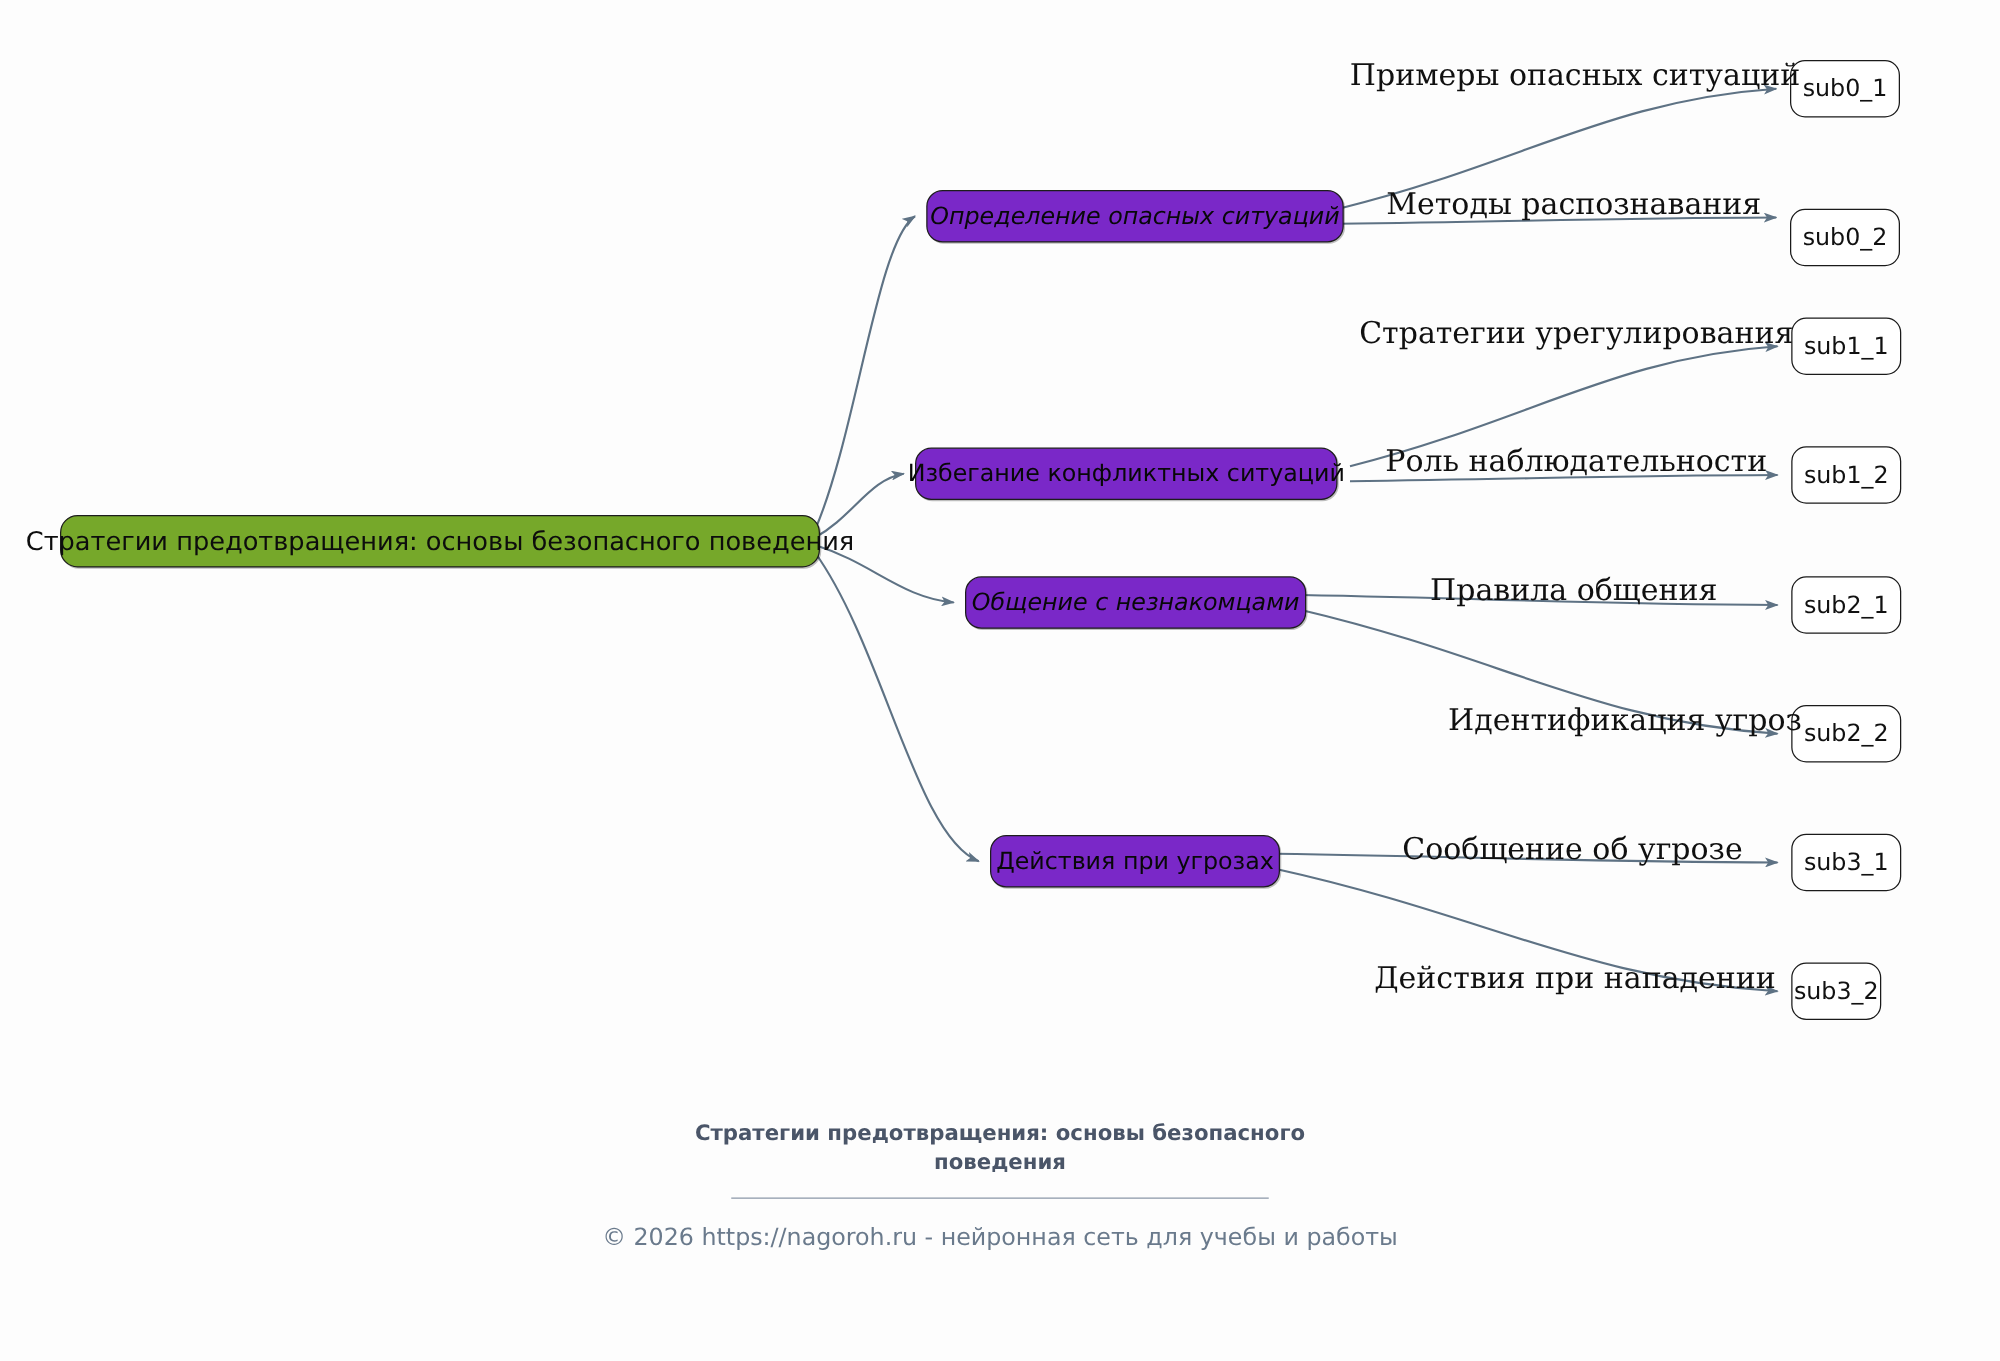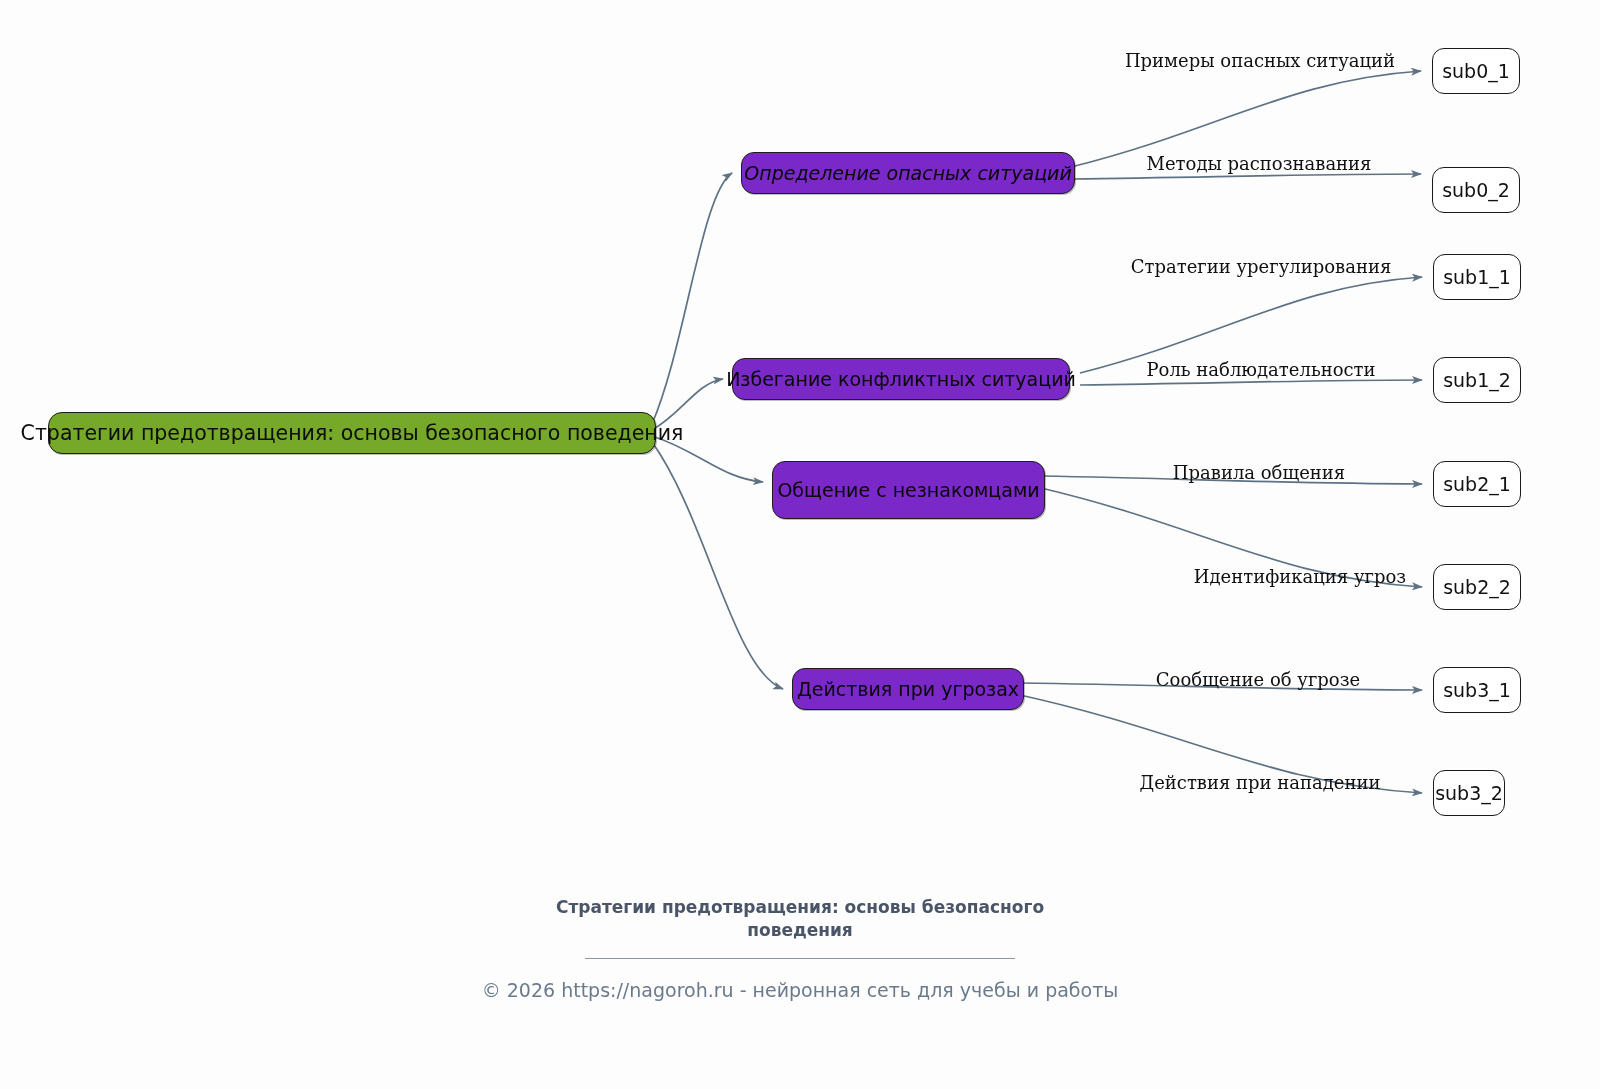--- a/index.html
+++ b/index.html
@@ -59,21 +59,21 @@
     background: #ffffff;
     border: 1.7px solid #1a1a1a;
     color: #111111;
     font-size: 19px;
     font-family: "DejaVu Sans", sans-serif;
     padding: 0 10px;
   }
   .edge-label {
     position: absolute;
     font-family: "DejaVu Serif", serif;
-    font-size: 18px;
+    font-size: 24px;
     color: #101010;
     white-space: nowrap;
     transform: translate(-50%, -50%);
   }
   #footer {
     position: absolute;
     left: 0;
     width: 1600px;
     text-align: center;
   }
@@ -142,21 +142,21 @@
       </div>
       <div class="node node-branch" id="node-b1" style="left: 732px; top: 358px; width: 338px; height: 42px;">
         <span>Избегание конфликтных ситуаций</span>
       </div>
       <div class="node node-leaf" id="node-sub1_1" style="left: 1433px; top: 254px; width: 88px; height: 46px;">
         <span>sub1_1</span>
       </div>
       <div class="node node-leaf" id="node-sub1_2" style="left: 1433px; top: 357px; width: 88px; height: 46px;">
         <span>sub1_2</span>
       </div>
-      <div class="node node-branch" id="node-b2" style="left: 772px; top: 461px; width: 273px; height: 58px;">
+      <div class="node node-branch" id="node-b2" style="left: 772px; top: 461px; width: 273px; height: 42px; font-style: italic;">
         <span>Общение с незнакомцами</span>
       </div>
       <div class="node node-leaf" id="node-sub2_1" style="left: 1433px; top: 461px; width: 88px; height: 46px;">
         <span>sub2_1</span>
       </div>
       <div class="node node-leaf" id="node-sub2_2" style="left: 1433px; top: 564px; width: 88px; height: 46px;">
         <span>sub2_2</span>
       </div>
       <div class="node node-branch" id="node-b3" style="left: 792px; top: 668px; width: 232px; height: 42px;">
         <span>Действия при угрозах</span>

